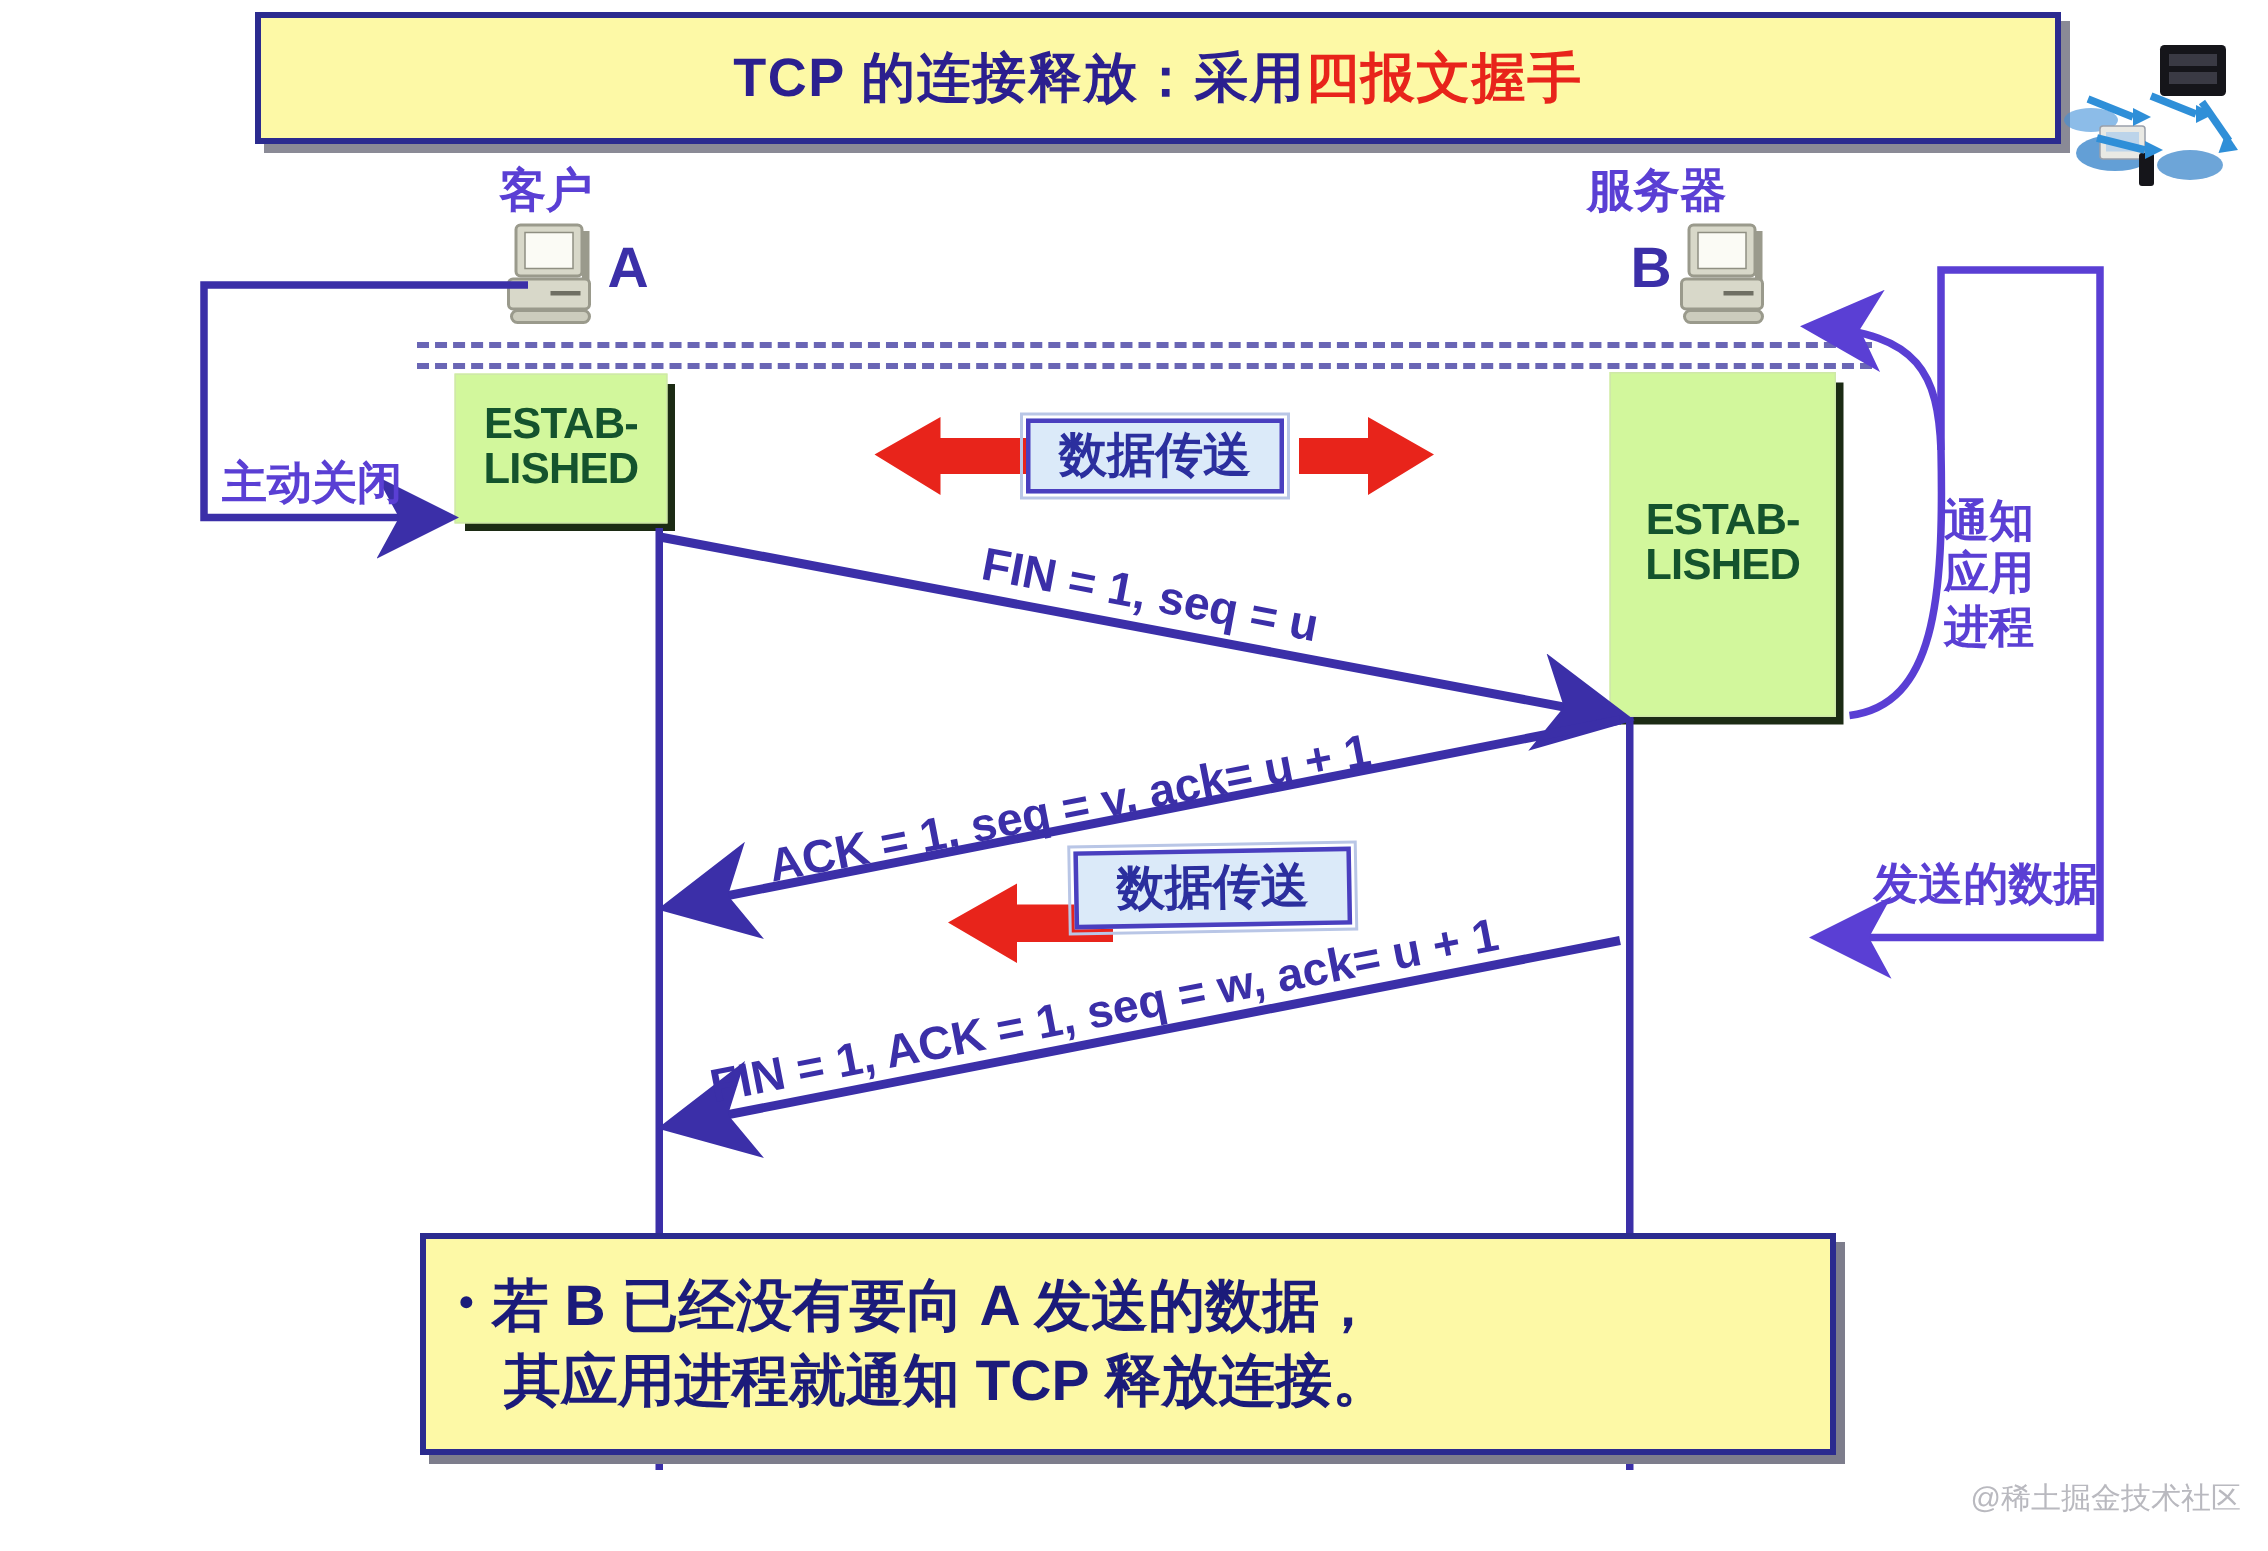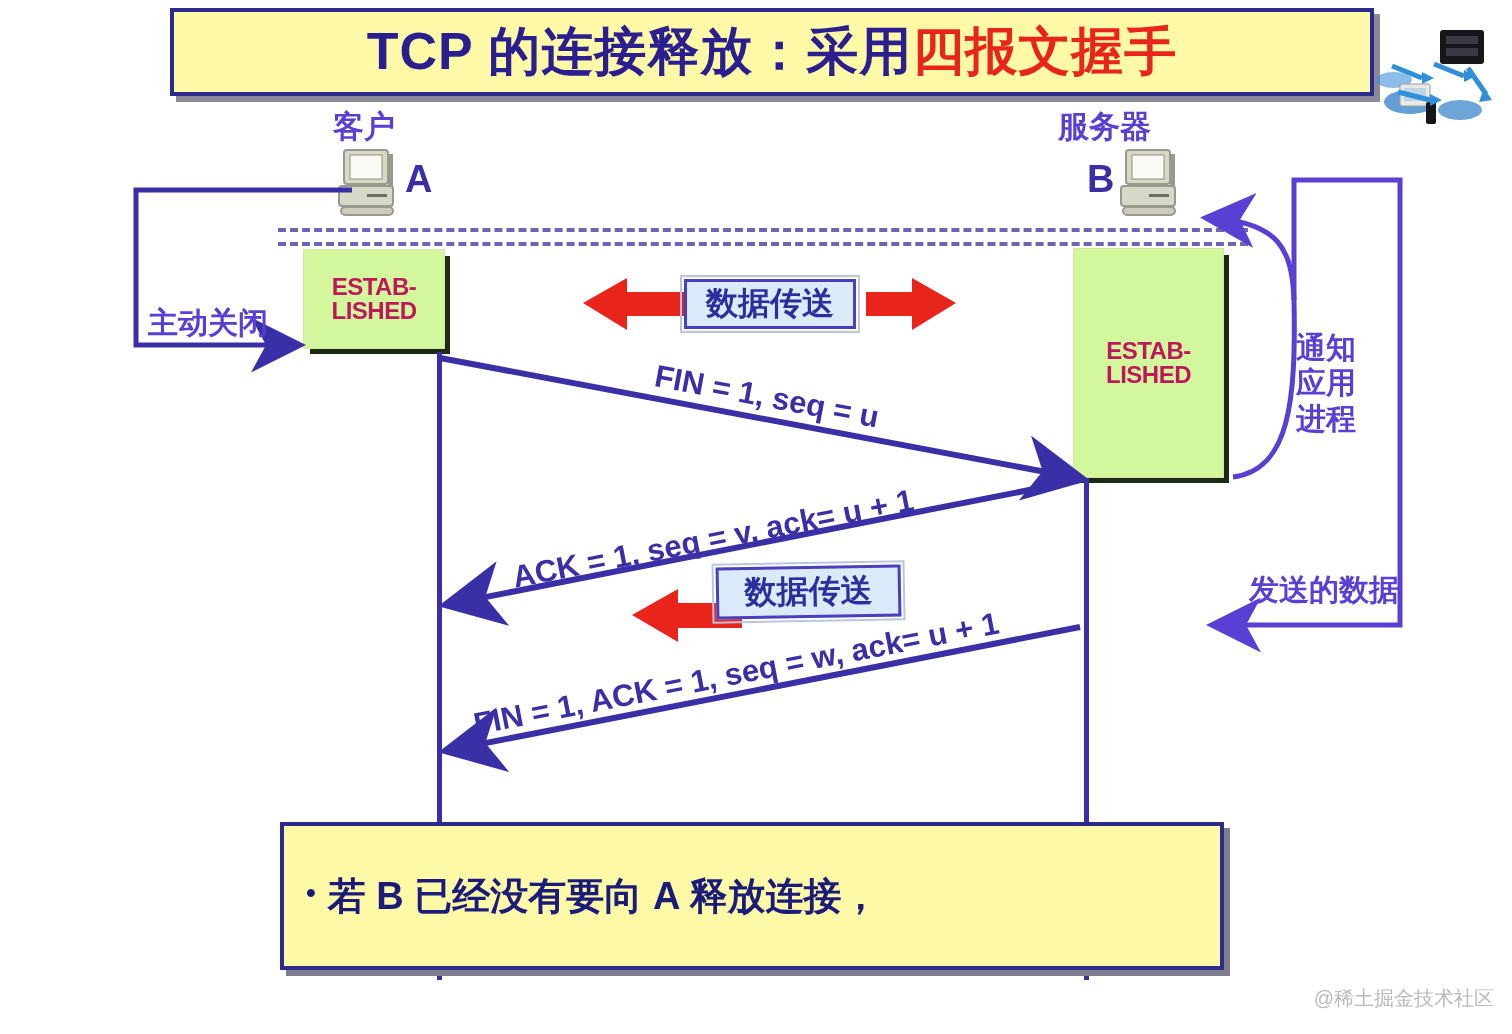--- a/index.html
+++ b/index.html
@@ -20,21 +20,21 @@
     background:#8a8a96;
   }
   #title-banner{
     position:absolute;left:170px;top:8px;width:1204px;height:88px;
     background:#fdf9a6;
     border:4px solid #2b2b8f;
     box-sizing:border-box;
     display:flex;align-items:center;justify-content:center;
   }
   #title-text{
-    font-size:52px;font-weight:bold;color:#2b1f8f;
+    font-size:36px;font-weight:bold;color:#2b1f8f;
     letter-spacing:1px;white-space:nowrap;
     font-family:"Liberation Sans","DejaVu Sans",sans-serif;
   }
   #title-text .red{color:#e8241b;}
 
   
   #deco-art{
     position:absolute;left:1368px;top:6px;width:144px;height:128px;
   }
 
@@ -56,21 +56,21 @@
   
   .state-box{
     position:absolute;background:#d2f79c;
     border:1px solid #cfe8a8;
     box-sizing:border-box;
     display:flex;align-items:center;justify-content:center;
     text-align:center;
     box-shadow:6px 6px 0 -1px #1c2b14;
   }
   .state-box span{
-    font-size:24px;font-weight:bold;color:#be185d;line-height:1.02;
+    font-size:29px;font-weight:bold;color:#14532d;line-height:1.02;
     letter-spacing:-0.5px;
   }
 
   
   .timeline{
     position:absolute;width:5px;background:#3b2fa8;
   }
 
   
   #flow{position:absolute;left:0;top:0;width:1512px;height:1034px;}
@@ -248,21 +248,22 @@
   <div class="pill" style="left:716px;top:566px;width:185px;height:52px;transform:rotate(-1deg);">
     <span>数据传送</span>
   </div>
 
   <div id="note-shadow"></div>
   <div id="note-box">
     <div id="note-text">
       <div style="display:flex;align-items:flex-start;gap:12px;">
         <span style="font-size:28px;line-height:1.6;">•</span>
         <div>
-          <div>若 B 已经没有要向 A 释放连接，</div>
+          <div>若 B 已经没有要向 A 发送的数据，</div>
+          <div style="padding-left:8px;">其应用进程就通知 TCP 释放连接。</div>
         </div>
       </div>
     </div>
   </div>
 
   <div id="watermark">@稀土掘金技术社区</div>
 
 </div>
 
 </body></html>

